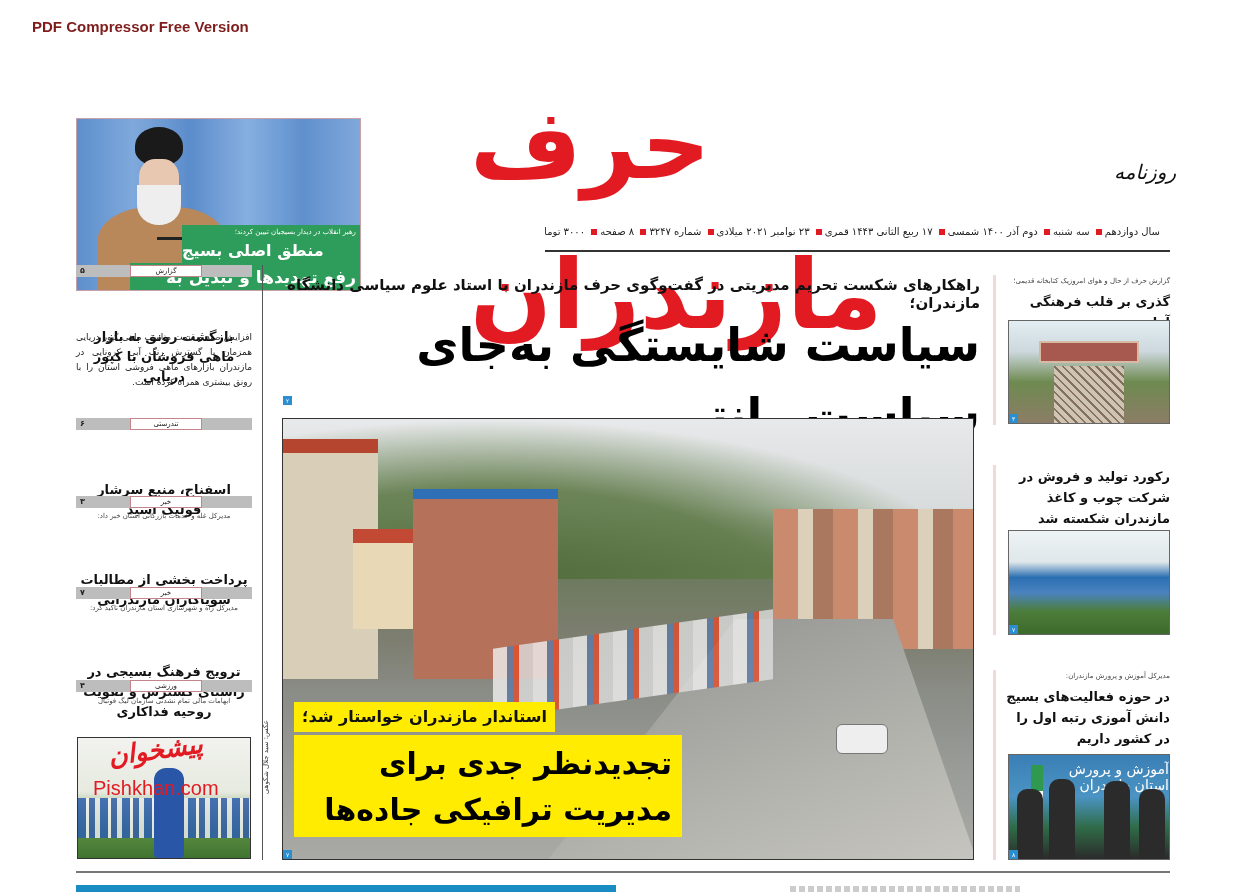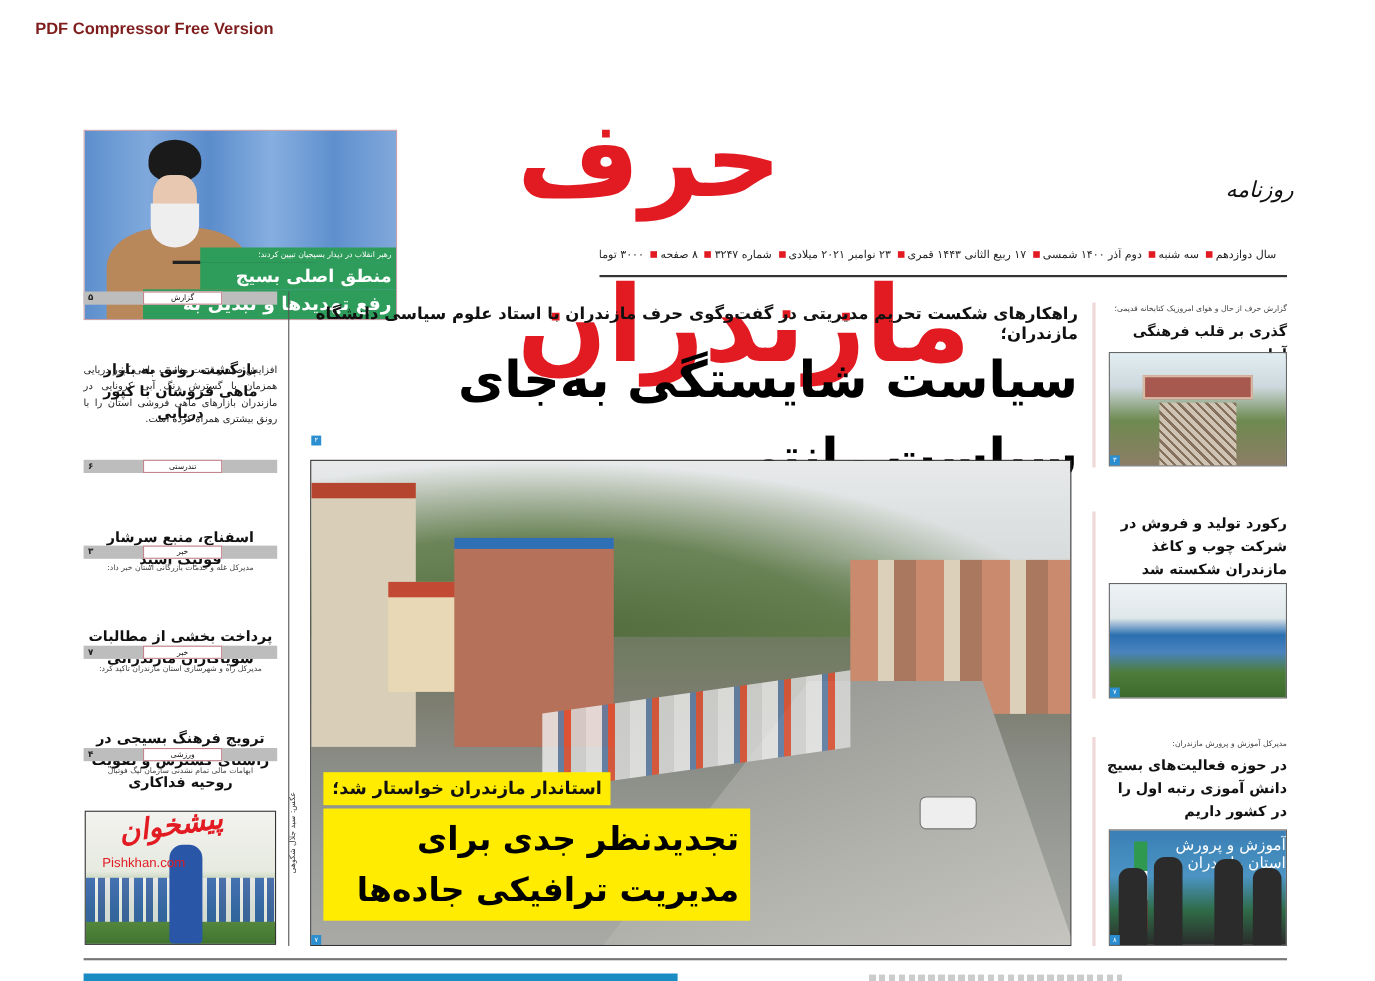--- a/index.html
+++ b/index.html
@@ -11,21 +11,21 @@
 
   
   .promo { left: 76px; top: 74px; width: 285px; height: 173px; border: 1px solid #c9a0a8; background: linear-gradient(90deg,#5d8fcc 0%,#7fa9dc 20%,#5b8ccb 40%,#86afe0 60%,#5f90cd 80%,#80a8db 100%); overflow: hidden; margin-top: 44px; }
   .promo-figure { left: 20px; top: 8px; width: 120px; height: 165px; }
   .promo-figure .turban { position:absolute; left:38px; top:0; width:48px; height:38px; background:#1a1a1a; border-radius:50% 50% 40% 40%; }
   .promo-figure .face { position:absolute; left:42px; top:32px; width:40px; height:44px; background:#e8c8b0; border-radius:40%; }
   .promo-figure .beard { position:absolute; left:40px; top:58px; width:44px; height:40px; background:#eee; border-radius:0 0 50% 50%; }
   .promo-figure .robe { position:absolute; left:0; top:80px; width:130px; height:90px; background:#b8875a; border-radius:40% 40% 0 0; }
   .promo-mic { left: 80px; top: 118px; width: 130px; height: 3px; background:#222; }
   .promo-kicker { right: 0; top: 106px; width: 178px; height: 14px; background: #2e9c5a; color: #fff; font-size: 7px; line-height: 14px; padding-right: 4px; text-align: right; }
-  .promo-line1 { right: 0; top: 120px; width: 178px; height: 24px; background: #2e9c5a; color: #fff; font-weight: bold; font-size: 16px; line-height: 24px; padding-right: 4px; text-align: right; }
+  .promo-line1 { right: 0; top: 120px; width: 178px; height: 24px; background: #2e9c5a; color: #fff; font-weight: bold; font-size: 16px; line-height: 24px; padding-right: 4px; text-align: left; }
   .promo-line2 { right: 0; top: 144px; width: 230px; height: 28px; background: #2e9c5a; color: #fff; font-weight: bold; font-size: 17px; line-height: 28px; padding-right: 4px; text-align: right; }
 
   
   .masthead { left: 470px; top: 70px; width: 640px; height: 150px; color: #e21b23; font-weight: bold; font-size: 96px; line-height: 150px; text-align: left; direction: rtl; letter-spacing: -2px; font-family: "DejaVu Sans", sans-serif; }
   .roznameh { left: 1114px; top: 160px; font-size: 20px; font-style: italic; color: #111; font-family: "DejaVu Serif", serif; direction: rtl; }
 
   .dateline { left: 545px; top: 226px; width: 615px; height: 20px; font-size: 10px; direction: rtl; text-align: right; color: #222; white-space: nowrap; overflow: hidden; }
   .dateline .sep { display:inline-block; width:6px; height:6px; background:#e21b23; margin: 0 3px; vertical-align: middle; }
   .rule-top { left: 545px; top: 250px; width: 625px; height: 2px; background: #333; }
 
@@ -34,21 +34,21 @@
   .lc-label { position: absolute; left: 54px; top: 0; width: 72px; height: 12px; background: #fff; border: 1px solid #c3848c; font-size: 7px; line-height: 10px; text-align: center; direction: rtl; }
   .lc-num { position: absolute; left: 4px; top: 0; font-size: 8px; line-height: 12px; font-weight: bold; color: #222; }
   .lc-title { left: 76px; width: 176px; font-weight: bold; font-size: 13px; line-height: 20px; direction: rtl; text-align: center; margin-top: 44px; }
   .lc-kicker { left: 76px; width: 176px; font-size: 7px; line-height: 12px; color: #444; direction: rtl; text-align: center; }
   .lc-body { left: 76px; width: 176px; font-size: 9px; line-height: 15px; direction: rtl; text-align: justify; color: #222; }
 
   .sport-photo { left: 77px; top: 737px; width: 174px; height: 122px; border: 1px solid #333; background: linear-gradient(180deg,#f2f2ef 0%,#e6eadf 45%,#5f8f43 75%,#3f7430 100%); overflow: hidden; }
   .sport-players { position:absolute; left:0; top:60px; width:174px; height:40px; background: repeating-linear-gradient(90deg,#2d5fae 0 8px,#f5f5f5 8px 11px,#355ea8 11px 17px,#e9e9e9 17px 22px); opacity:.85; }
   .sport-main { position:absolute; left:76px; top:30px; width:30px; height:90px; background:#2a56a8; border-radius:12px 12px 4px 4px; }
   .pishkhan-fa { left: 108px; top: 735px; color: #e21b23; font-size: 26px; font-style: italic; font-weight: bold; direction: rtl; font-family: "DejaVu Serif", serif; transform: rotate(-8deg); }
-  .pishkhan-en { left: 93px; top: 777px; color: #e21b23; font-size: 12px; font-family: "Liberation Sans", sans-serif; }
+  .pishkhan-en { left: 93px; top: 777px; color: #e21b23; font-size: 20px; font-family: "Liberation Sans", sans-serif; }
 
   .vrule-left { left: 262px; top: 265px; width: 1px; height: 595px; background: #555; }
 
   
   .kicker-main { left: 280px; top: 276px; width: 700px; font-weight: bold; font-size: 15px; direction: rtl; text-align: right; color: #111; }
   .headline-main { left: 280px; top: 310px; width: 700px; font-weight: bold; font-size: 46px; line-height: 70px; direction: rtl; text-align: right; color: #000; letter-spacing: -1px; }
   .page-tag { width: 9px; height: 9px; background: #2a8ed0; color: #fff; font-size: 6px; line-height: 9px; text-align: center; }
 
   .main-photo { left: 282px; top: 418px; width: 692px; height: 442px; border: 1px solid #333; overflow: hidden; background: linear-gradient(180deg,#e7e9ea 0%,#d8dcdc 20%,#6b7a5c 34%,#7d7e70 50%,#8a8c86 62%,#9a9c98 80%,#a9aaa6 100%); }
   .mp-mountain { position:absolute; left:0; top:0; width:692px; height:160px; background: radial-gradient(ellipse at 30% 100%, #4f6a3a 0%, #5f7a48 40%, transparent 70%); opacity:.9; }

